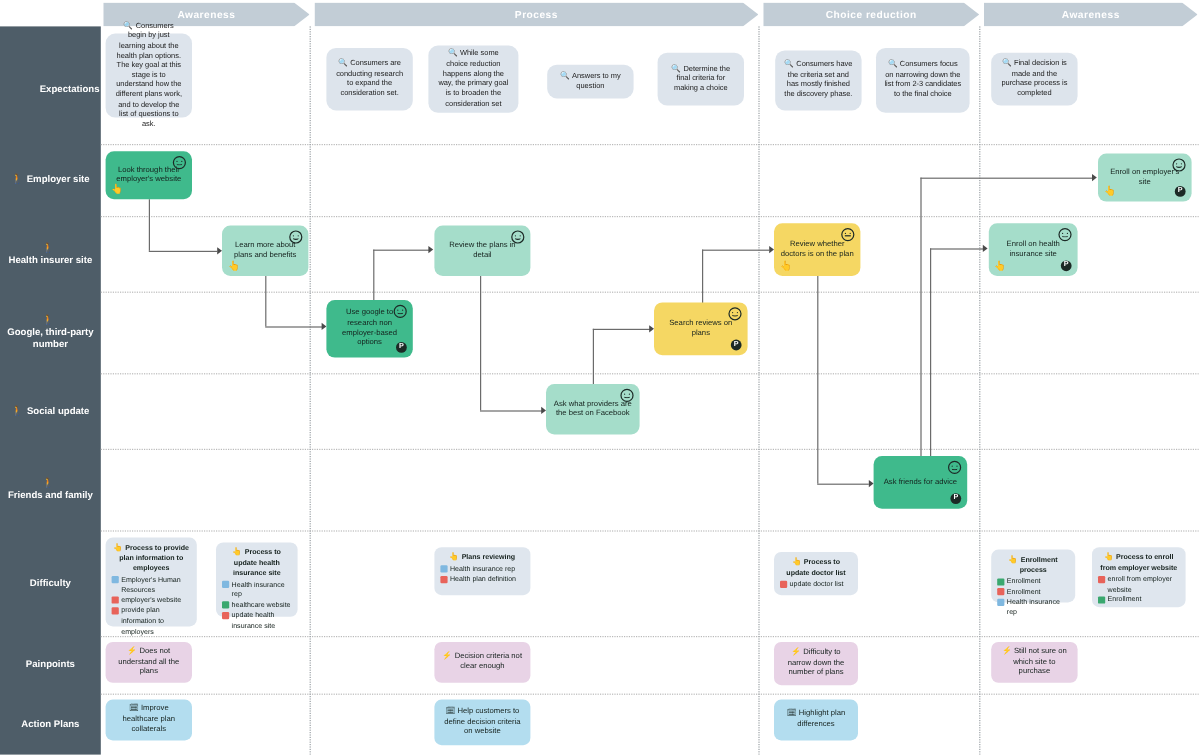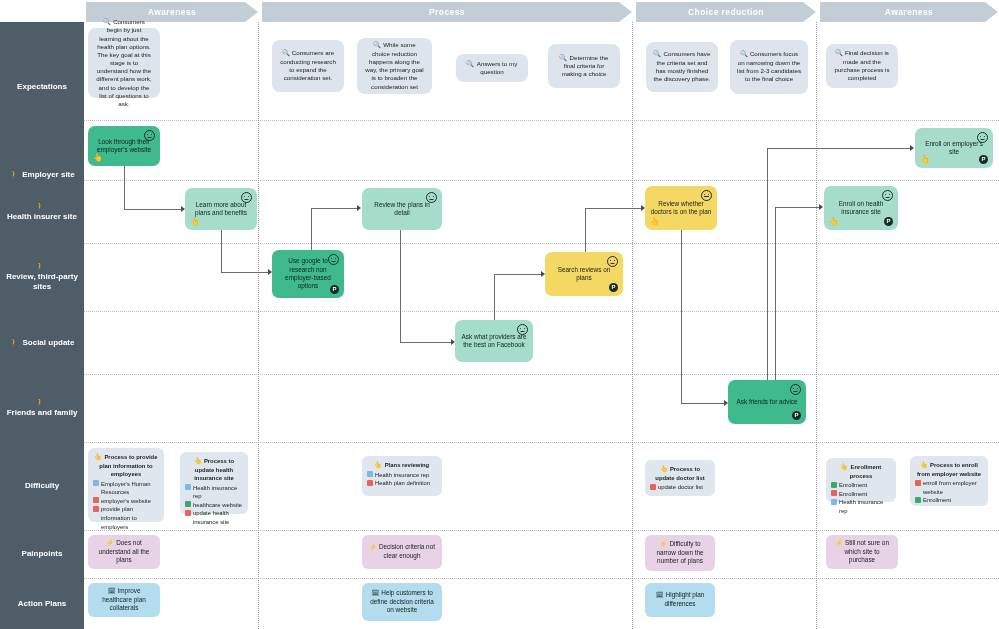--- a/index.html
+++ b/index.html
@@ -167,31 +167,31 @@
       <div class="phase" style="left: 636px; top: 2px; width: 180px;">
         <span>Choice reduction</span>
       </div>
       <div class="phase" style="left: 820px; top: 2px; width: 178px;">
         <span>Awareness</span>
       </div>
     </div>
 
   <div class="sidebar">
     <div id="rows-layer">
-        <div class="row-label" style="top: 16px; height: 98px;">
+        <div class="row-label" style="top: 4px; height: 98px; margin-left: 16px;">
           <div><span class="rl-txt">Expectations</span></div>
         </div>
-        <div class="row-label" style="top: 98px; height: 60px; align-items: flex-end;">
+        <div class="row-label" style="top: 98px; height: 60px;">
           <div><span class="rl-ico">🚶</span><span class="rl-txt">Employer site</span></div>
         </div>
         <div class="row-label" style="top: 158px; height: 63px;">
           <div><span class="rl-ico">🚶</span><span class="rl-txt">Health insurer site</span></div>
         </div>
         <div class="row-label" style="top: 221px; height: 68px;">
-          <div><span class="rl-ico">🚶</span><span class="rl-txt">Review, third-party sites</span></div>
+          <div><span class="rl-ico">🚶</span><span class="rl-txt">Google, third-party number</span></div>
         </div>
         <div class="row-label" style="top: 289px; height: 63px;">
           <div><span class="rl-ico">🚶</span><span class="rl-txt">Social update</span></div>
         </div>
         <div class="row-label" style="top: 352px; height: 68px;">
           <div><span class="rl-ico">🚶</span><span class="rl-txt">Friends and family</span></div>
         </div>
         <div class="row-label" style="top: 420px; height: 88px;">
           <div><span class="rl-txt">Difficulty</span></div>
         </div>

